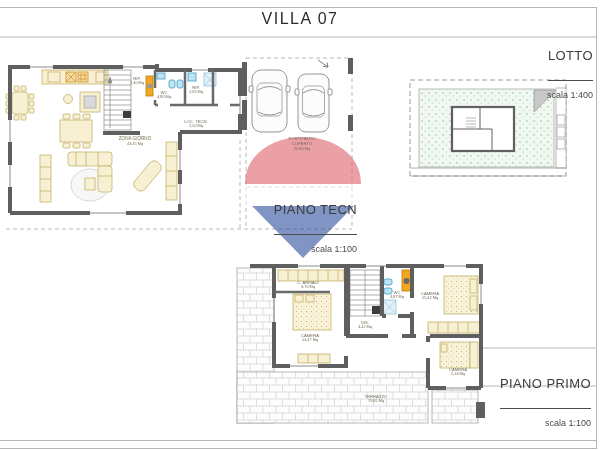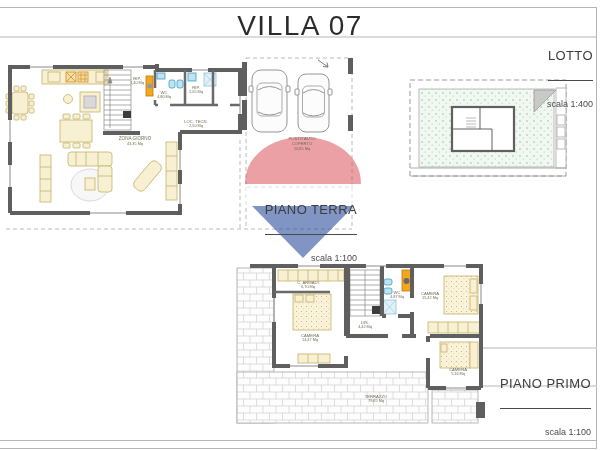--- a/index.html
+++ b/index.html
@@ -1,24 +1,24 @@
 <!DOCTYPE html>
 <html><head>
 <meta charset="utf-8">
 <style>
   html,body{margin:0;padding:0;background:#fff;}
   .page{position:relative;width:600px;height:450px;background:#ffffff;overflow:hidden;
         font-family:"Liberation Sans",sans-serif;}
   .abs{position:absolute;}
-  .page-title{left:0;right:0;top:10px;text-align:center;font-size:28px;letter-spacing:1.5px;
+  .page-title{left:0;right:0;top:10px;text-align:center;font-size:16px;letter-spacing:1.5px;
               color:#2b2b2b;}
   .plan-title-block{text-align:right;color:#3c3c3c;}
   .plan-title{display:inline-block;font-size:13px;letter-spacing:.4px;color:#3c3c3c;
               border-bottom:1px solid #4a4a4a;padding-bottom:17px;}
-  .plan-scale{font-size:9px;color:#4a4a4a;margin-top:18px;}
+  .plan-scale{font-size:9px;color:#4a4a4a;margin-top:9px;}
   .room-label{transform:translate(-50%,-50%);text-align:center;color:#6f6a54;
               font-size:4.2px;line-height:1.25;white-space:nowrap;}
   .room-label .area{font-size:3.8px;}
   .room-label.big{font-size:4.6px;color:#77704f;}
   .watermark{left:240px;top:134px;width:126px;height:128px;opacity:.55;}
   .wm-text{position:absolute;left:0;right:0;top:32px;text-align:center;
            font-size:19px;font-style:italic;font-weight:bold;letter-spacing:1px;color:#2b55a0;}
   .wm-text .slash{color:#d84a52;font-style:italic;}
 </style>
 </head>
@@ -307,21 +307,21 @@
   </div>
 
   <div class="abs page-title">VILLA 07</div>
 
   <div class="abs plan-title-block" style="left:503px;top:46px;width:90px;">
     <span class="plan-title">LOTTO</span>
     <div class="plan-scale">scala 1:400</div>
   </div>
 
   <div class="abs plan-title-block" style="left:240px;top:200px;width:117px;">
-    <span class="plan-title">PIANO TERRA</span>
+    <span class="plan-title">PIANO TECN</span>
     <div class="plan-scale">scala 1:100</div>
   </div>
 
   <div class="abs plan-title-block" style="left:471px;top:374px;width:120px;">
     <span class="plan-title">PIANO PRIMO</span>
     <div class="plan-scale">scala 1:100</div>
   </div>
 
   <div class="abs room-label big" style="left:135px;top:141px">
     <div>ZONA GIORNO</div>

